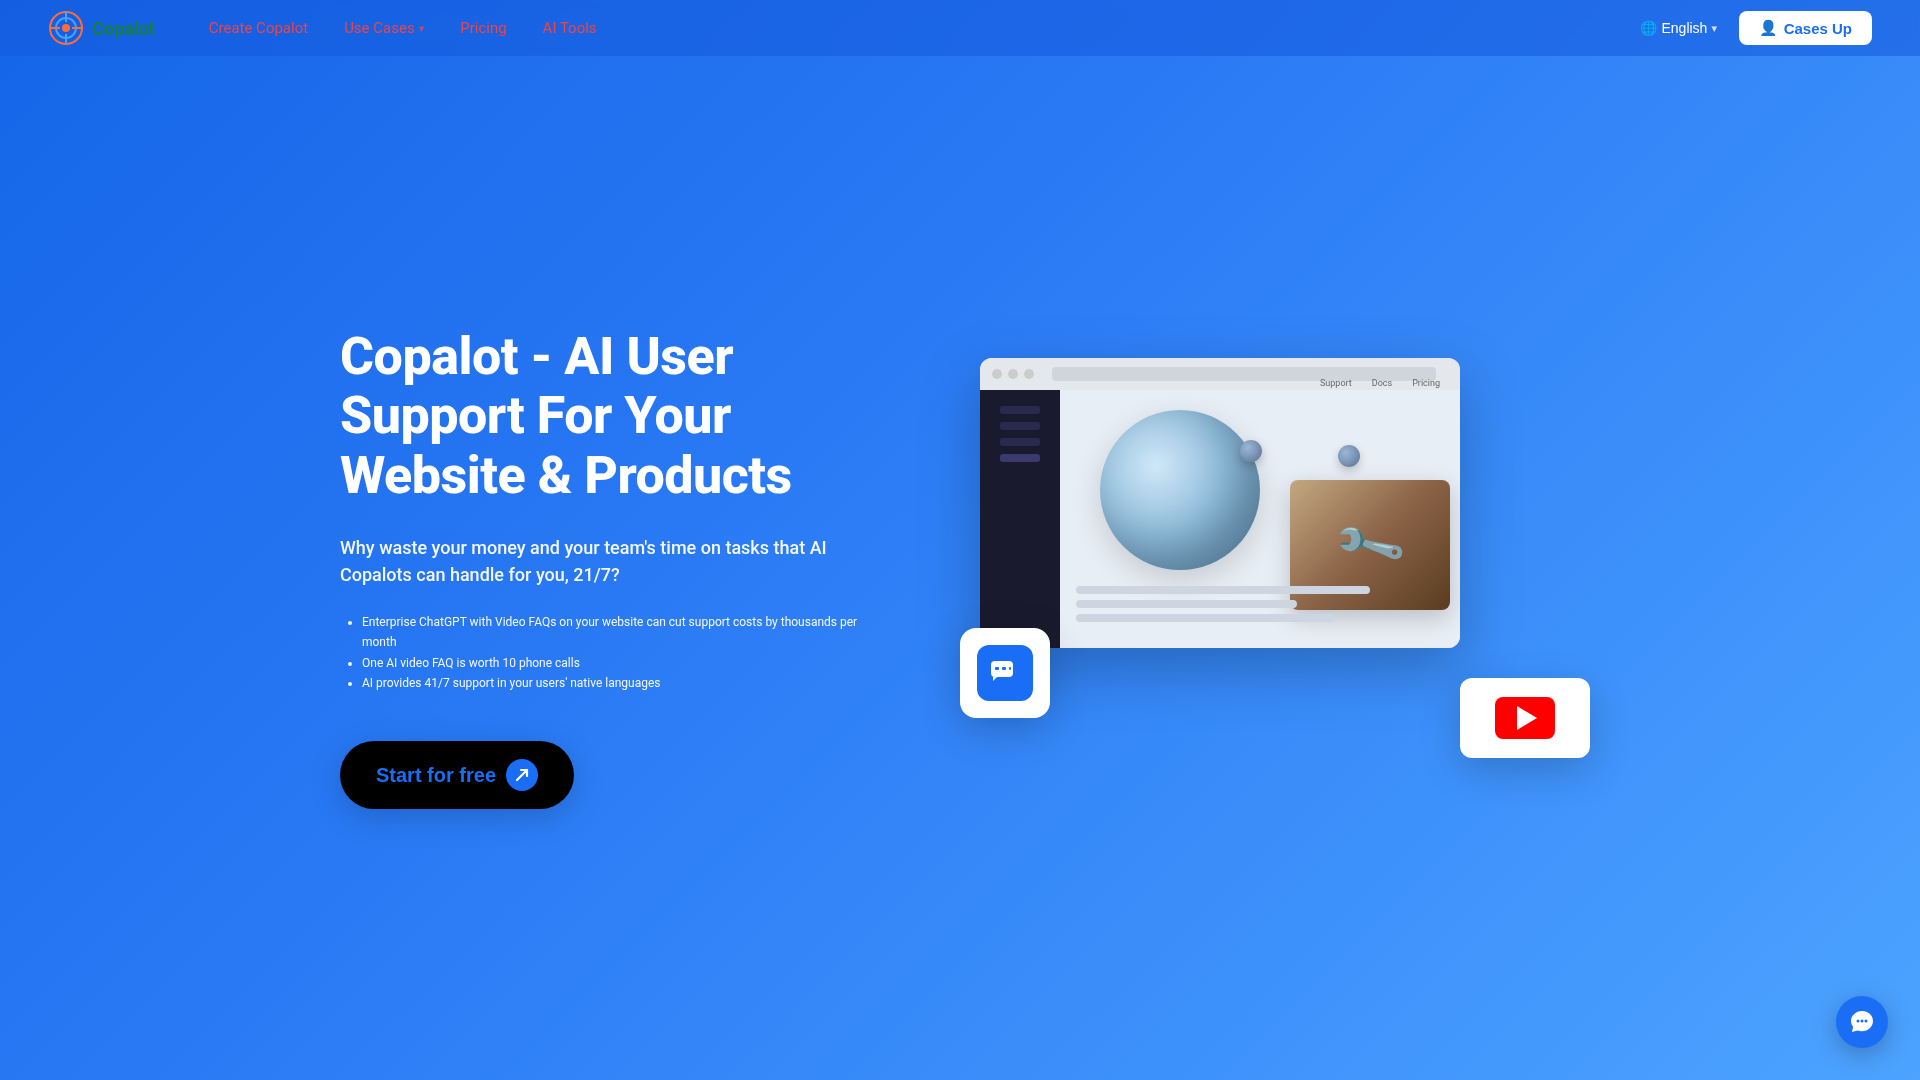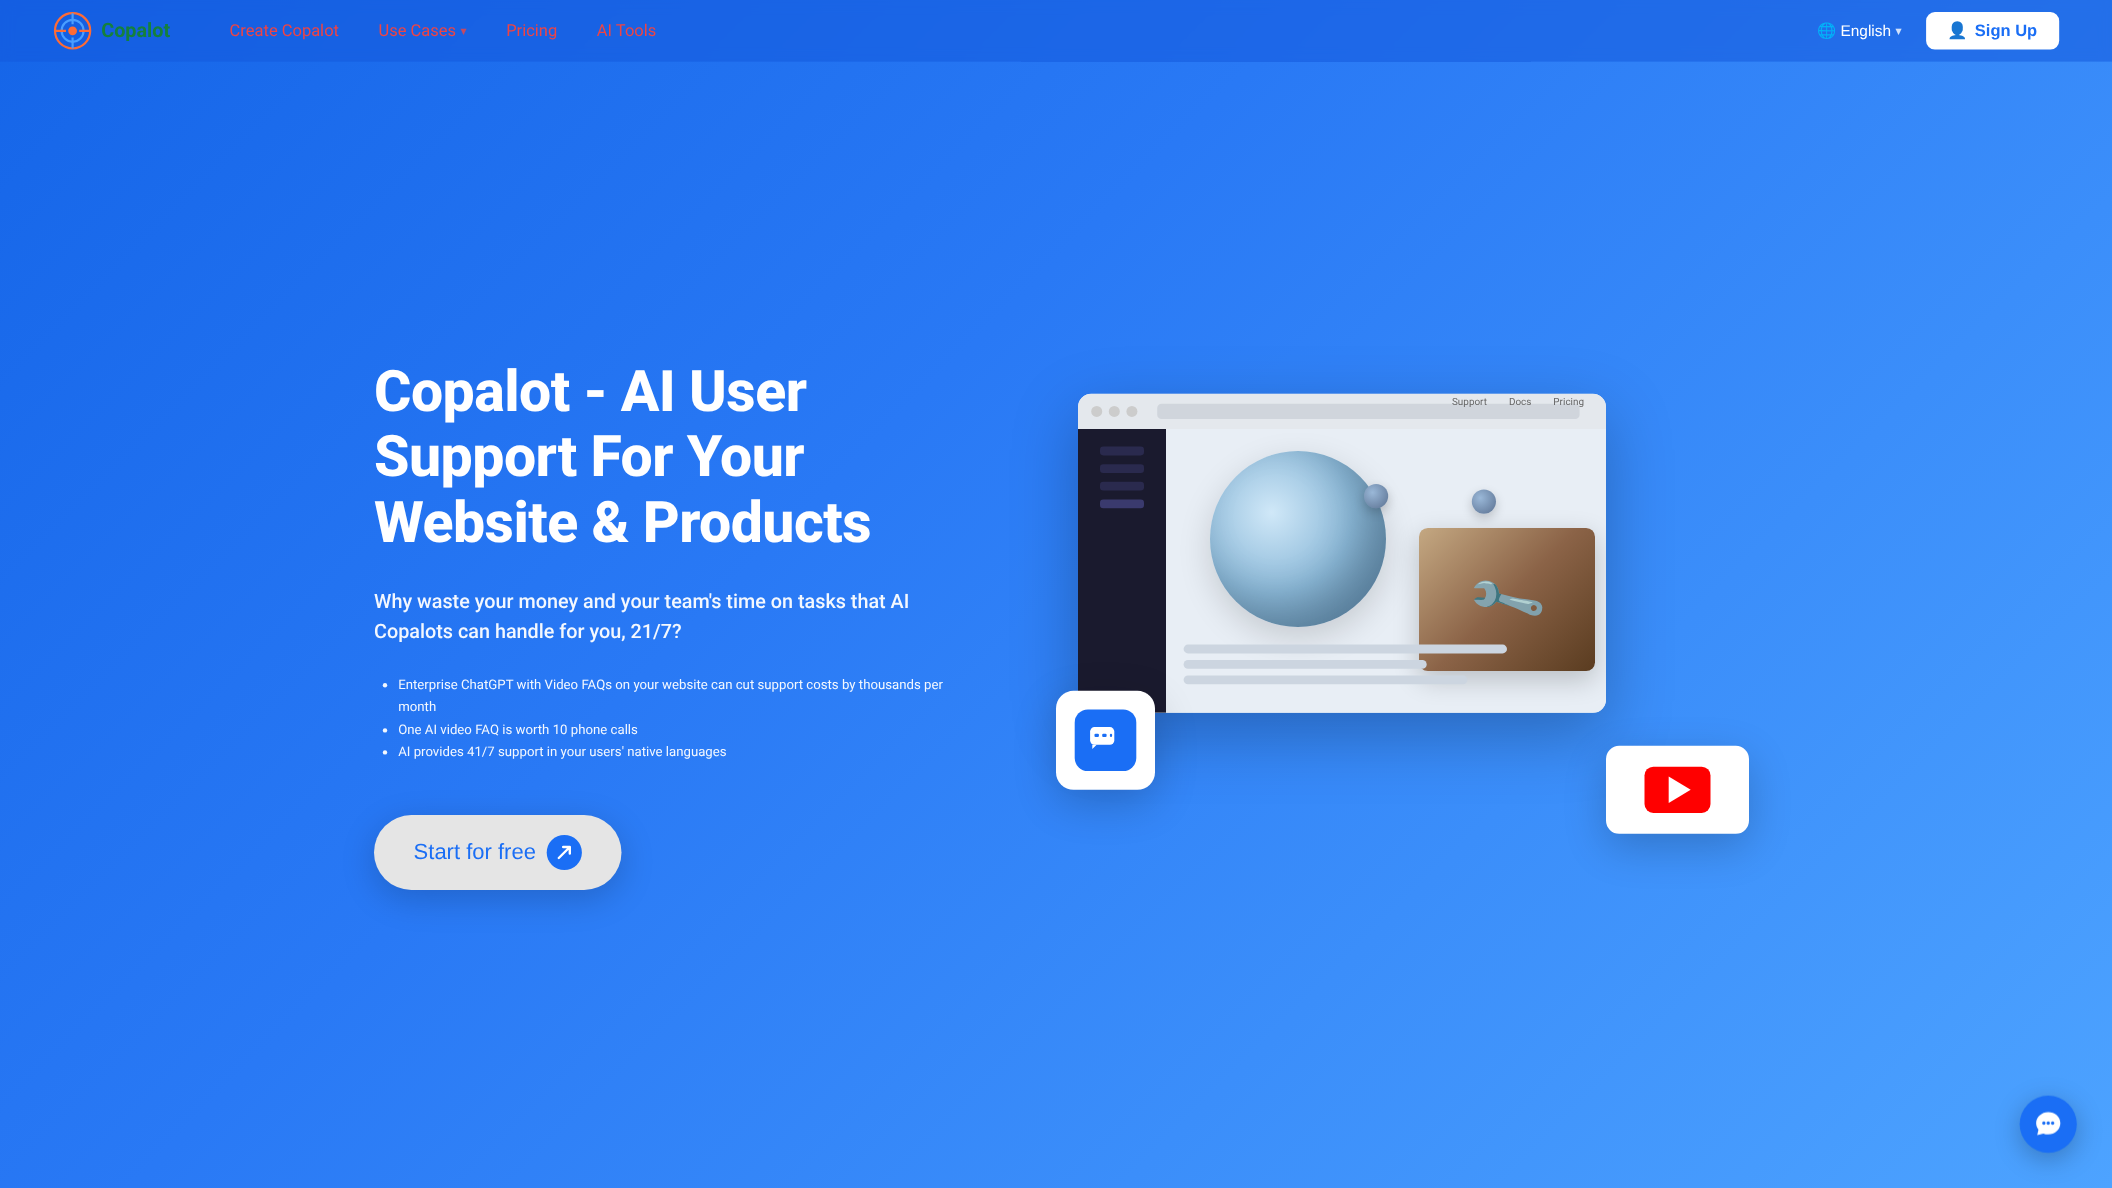--- a/index.html
+++ b/index.html
@@ -135,27 +135,27 @@
     .hero-bullets li {
       font-size: 12px;
       line-height: 1.7;
       opacity: 0.95;
     }
 
     .start-btn {
       display: inline-flex;
       align-items: center;
       gap: 10px;
-      background: #e5e5e5;
+      background: #000000;
       color: #1a6ef5;
       border: none;
       border-radius: 50px;
       padding: 18px 36px;
       font-size: 20px;
-      font-weight: 400;
+      font-weight: 700;
       cursor: pointer;
       box-shadow: 0 8px 32px rgba(0,0,0,0.18);
     }
 
     .start-btn-icon {
       width: 32px;
       height: 32px;
       background: #1a6ef5;
       border-radius: 50%;
       display: flex;
@@ -200,21 +200,21 @@
       width: 10px;
       height: 10px;
       border-radius: 50%;
       background: #ccc;
     }
 
     .browser-nav-area {
       display: flex;
       gap: 20px;
       position: absolute;
-      top: 3px;
+      top: 20px;
       right: 20px;
       font-size: 10px;
       color: #888;
       align-items: center;
     }
 
     .browser-content {
       display: flex;
       height: calc(100% - 32px);
     }
@@ -431,21 +431,21 @@
   </div>
 
   <div class="nav-right">
     <button class="lang-btn">
       <span>🌐</span>
       <span>English</span>
       <span class="chevron-down">▾</span>
     </button>
     <button class="signup-btn">
       <span>👤</span>
-      <span>Sign Up</span>
+      <span>Cases Up</span>
     </button>
   </div>
 </nav>
 
 <section class="hero">
   <div class="hero-content">
     <h1 class="hero-title">Copalot - AI User Support For Your Website &amp; Products</h1>
     <p class="hero-subtitle">Why waste your money and your team's time on tasks that AI Copalots can handle for you, 21/7?</p>
     <ul class="hero-bullets">
       <li>Enterprise ChatGPT with Video FAQs on your website can cut support costs by thousands per month</li>

